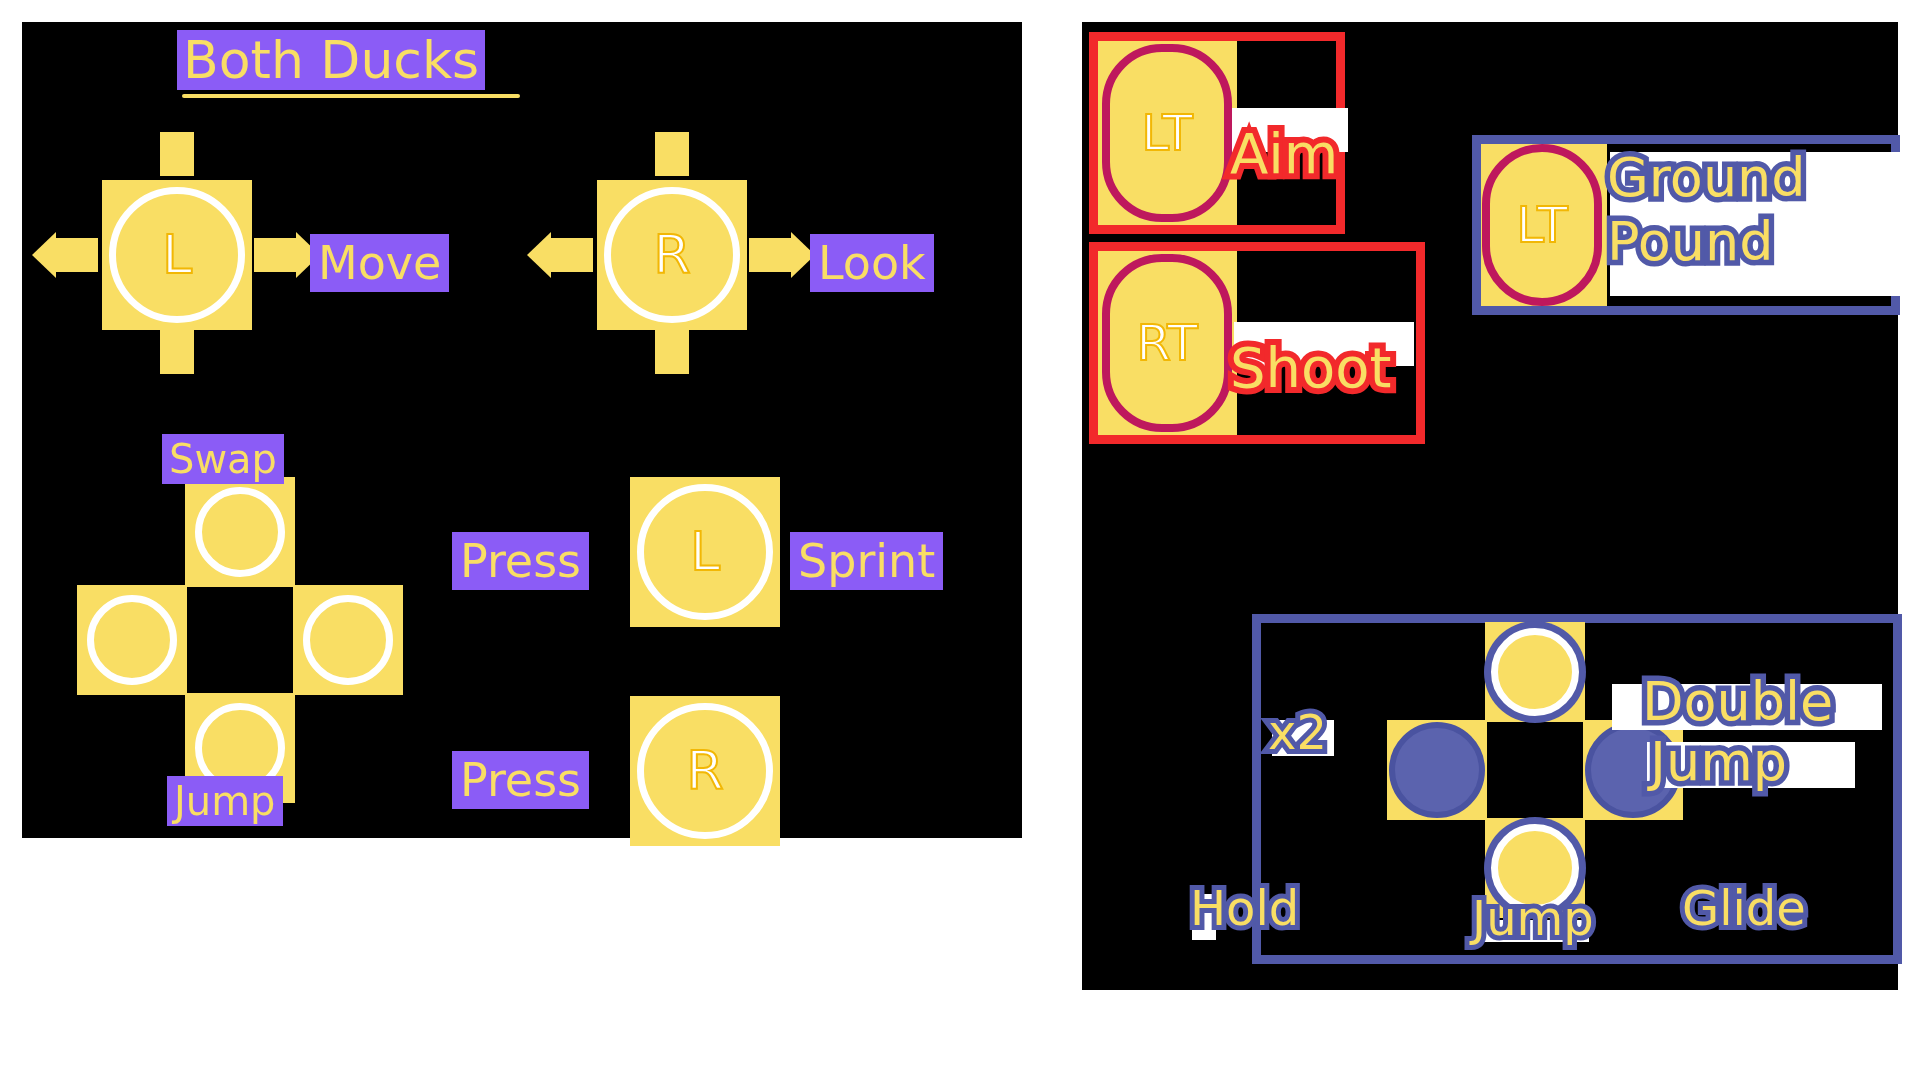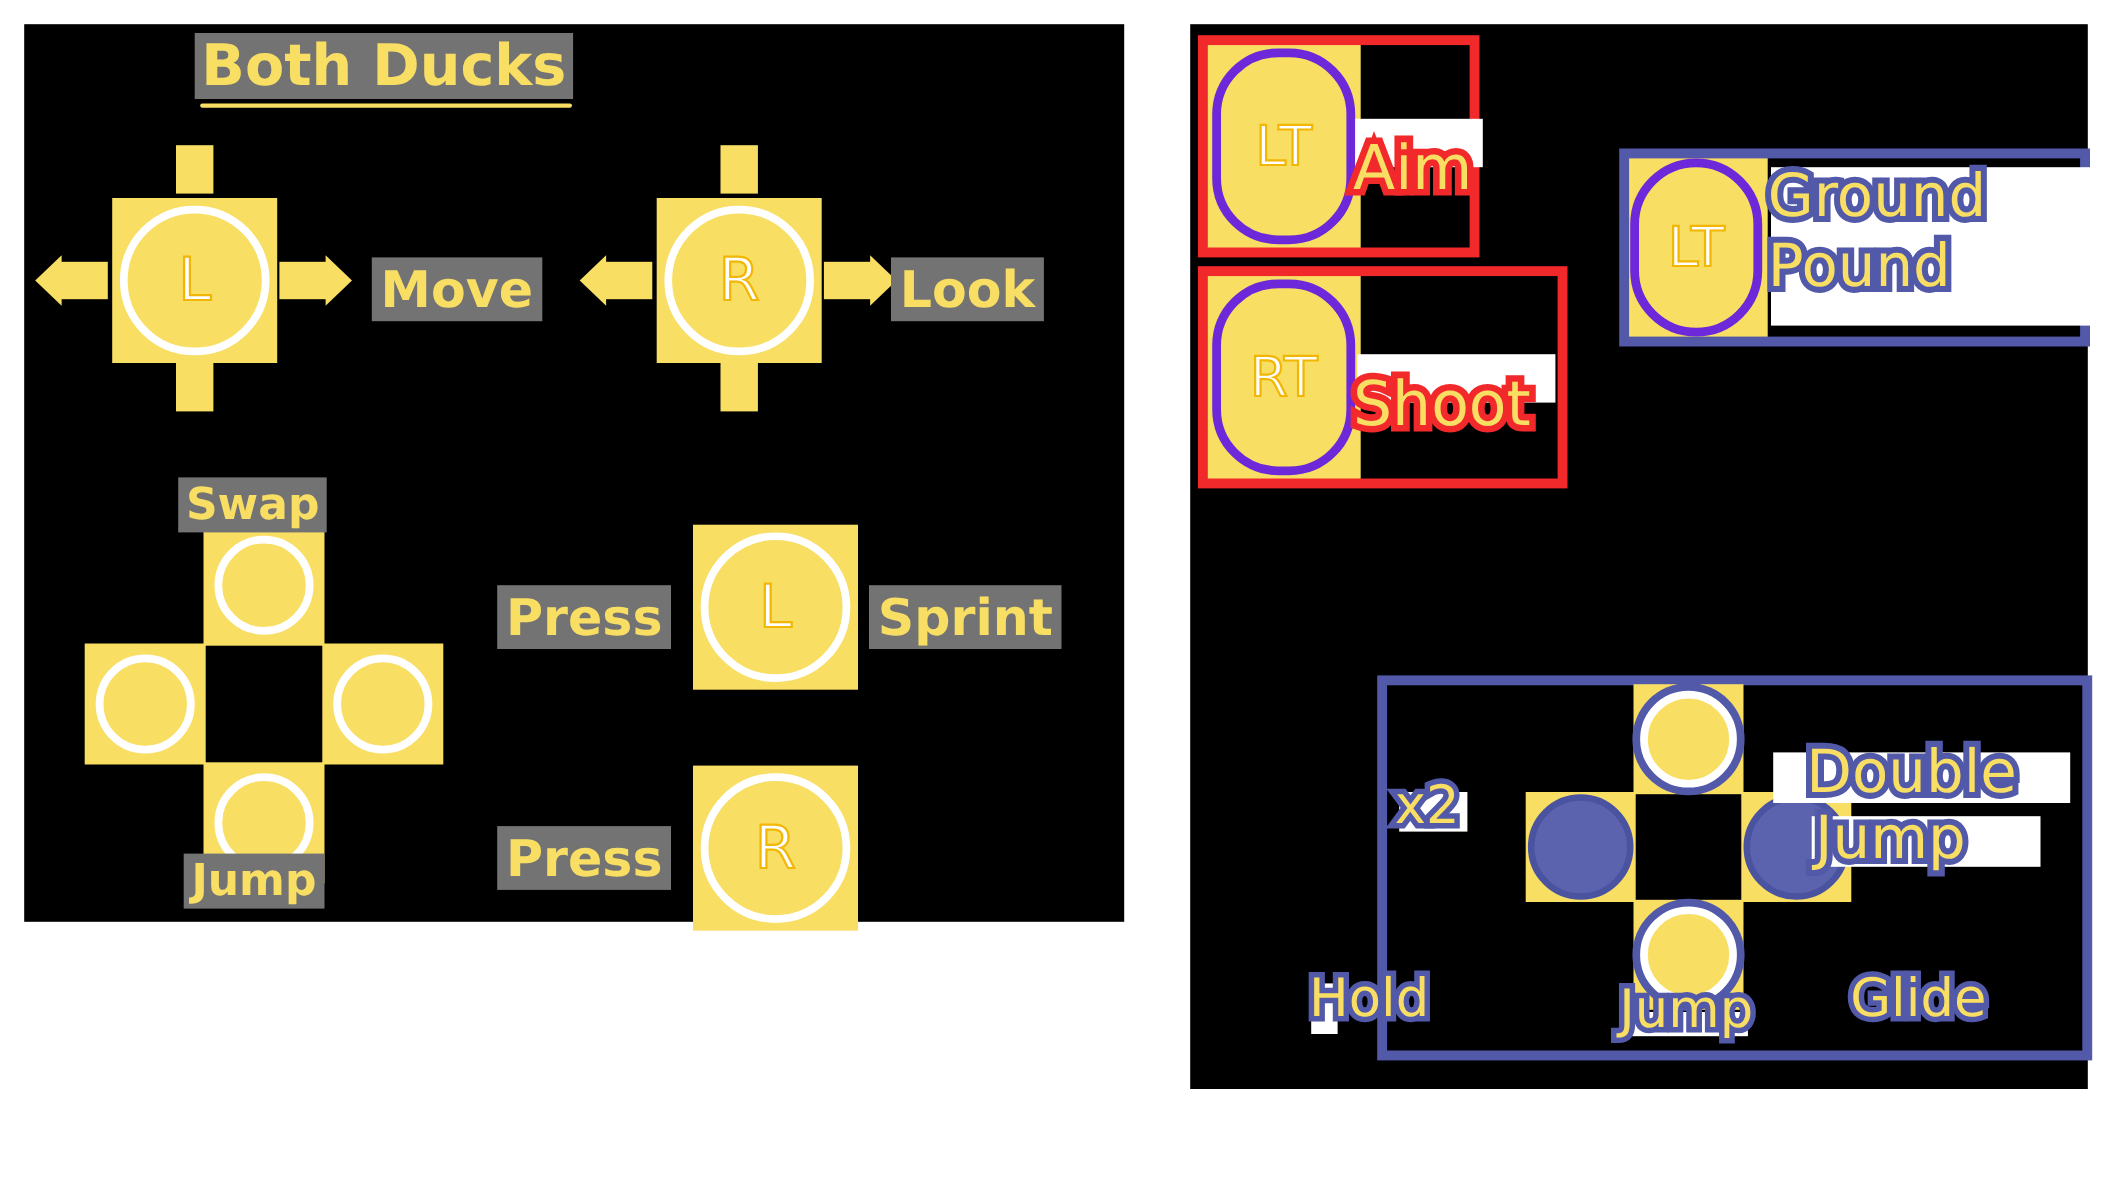--- a/index.html
+++ b/index.html
@@ -11,23 +11,23 @@
   
   .panel{position:absolute;background:#000000;}
   #left-panel{left:22px;top:22px;width:1000px;height:816px;}
   #right-panel{left:1082px;top:22px;width:816px;height:968px;}
 
   
   .abs{position:absolute;}
 
   
   .chip{
-    position:absolute;background:#737373;color:#F9DE64;
+    position:absolute;background:#8b5cf6;color:#F9DE64;
     font-family:"DejaVu Sans", sans-serif;
-    font-weight:700;white-space:nowrap;line-height:1;
+    font-weight:400;white-space:nowrap;line-height:1;
     display:flex;align-items:center;
   }
   .chip.c-title{font-size:52px;padding:4px 6px;}
   .chip.c-lbl{font-size:46px;padding:6px 8px;}
   .chip.c-sm{font-size:40px;padding:5px 7px;text-align:right;}
 
   .title-underline{position:absolute;background:#F9DE64;height:4px;border-radius:2px;}
 
   
   .stick-wrap{position:absolute;}
@@ -61,21 +61,21 @@
     box-shadow:0 0 0 7px #5159A8;
   }
   .dcirc-b{
     position:absolute;border-radius:50%;box-sizing:border-box;
     background:#5B63AE;border:6px solid #4A53A0;
   }
 
   
   .trig-sq{position:absolute;background:#F9DE64;}
   .trig-pill{
-    position:absolute;background:#F9DE64;border:8px solid #6d28d9;
+    position:absolute;background:#F9DE64;border:8px solid #be185d;
     box-sizing:border-box;border-radius:60px;
     display:flex;align-items:center;justify-content:center;
   }
   .trig-pill span{
     color:#ffffff;-webkit-text-stroke:2px #F2B705;
     font-size:50px;line-height:1;font-family:"DejaVu Sans", sans-serif;
   }
 
   
   .box-red{position:absolute;border:9px solid #F2292B;box-sizing:border-box;}
@@ -113,21 +113,21 @@
     <div class="stick-base" style="left:40px;top:48px;width:150px;height:150px;"></div>
     <div class="stick-ring" style="left:47px;top:55px;width:136px;height:136px;">
       <span>L</span>
     </div>
     <div class="nub nub-h" style="left:-8px;top:106px;"></div>
     <div class="nub-arrow" style="left:-30px;top:100px;border-top:23px solid transparent;border-bottom:23px solid transparent;border-right:24px solid #F9DE64;"></div>
     <div class="nub nub-h" style="left:192px;top:106px;"></div>
     <div class="nub-arrow" style="left:234px;top:100px;border-top:23px solid transparent;border-bottom:23px solid transparent;border-left:24px solid #F9DE64;"></div>
     <div class="nub nub-v" style="left:98px;top:198px;"></div>
   </div>
-  <div class="chip c-lbl" style="left:288px;top:212px;margin-left:28px;">Move</div>
+  <div class="chip c-lbl" style="left:288px;top:212px;">Move</div>
 
   <div class="stick-wrap" style="left:535px;top:110px;">
     <div class="nub nub-v" style="left:98px;top:0px;"></div>
     <div class="stick-base" style="left:40px;top:48px;width:150px;height:150px;"></div>
     <div class="stick-ring" style="left:47px;top:55px;width:136px;height:136px;">
       <span>R</span>
     </div>
     <div class="nub nub-h" style="left:-8px;top:106px;"></div>
     <div class="nub-arrow" style="left:-30px;top:100px;border-top:23px solid transparent;border-bottom:23px solid transparent;border-right:24px solid #F9DE64;"></div>
     <div class="nub nub-h" style="left:192px;top:106px;"></div>

